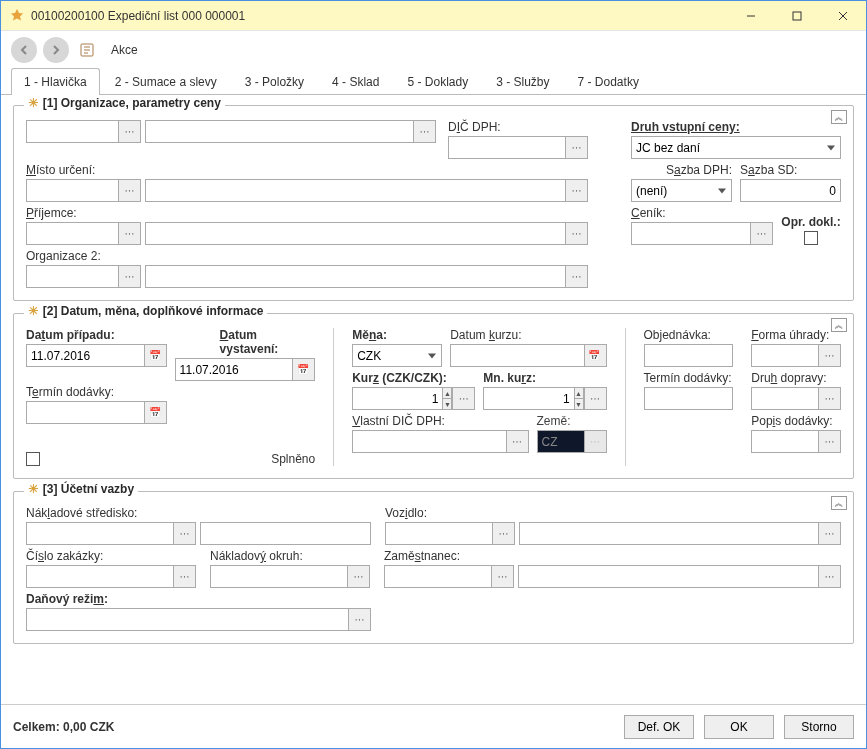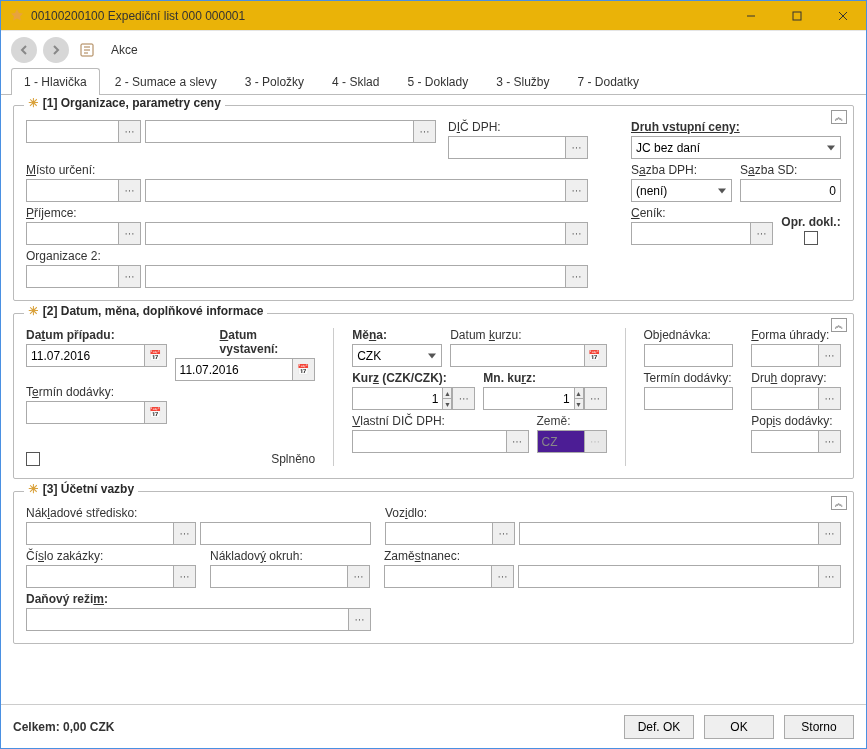--- a/index.html
+++ b/index.html
@@ -16,21 +16,21 @@
   .window {
     width: 867px;
     height: 749px;
     border: 1px solid #4a90e2;
     background: #fff;
     display: flex;
     flex-direction: column;
   }
   .titlebar {
     height: 30px;
-    background: #eab308;
+    background: #fef9c3;
     display: flex;
     align-items: center;
     padding: 0 0 0 8px;
     border-bottom: 1px solid #e5e5e5;
   }
   .titlebar .app-icon {
     width: 16px; height: 16px;
     margin-right: 6px;
     display:inline-flex; align-items:center; justify-content:center;
     color:#e8a33d;
@@ -146,21 +146,21 @@
   .col { display: flex; flex-direction: column; }
   .input, select.input {
     height: 23px;
     border: 1px solid #aaa;
     background: #fff;
     padding: 2px 4px;
     font-family: inherit;
     font-size: 12px;
     width: 100%;
   }
-  .input.disabled { background:#4c1d95; color:#888; }
+  .input.disabled { background:#0f172a; color:#888; }
   select.input { appearance: none; -webkit-appearance:none; padding-right:18px; }
   .select-wrap { position: relative; display:inline-block; }
   .select-wrap::after {
     content: "";
     position: absolute;
     right: 6px; top: 50%;
     width: 0; height: 0;
     border-left: 4px solid transparent;
     border-right: 4px solid transparent;
     border-top: 5px solid #555;
@@ -386,21 +386,21 @@
 
         <div class="col" style="width:210px;">
           <label class="fld" style="font-weight:bold;text-decoration:underline;">Dr<span class="u">u</span>h vstupní ceny:</label>
           <div class="select-wrap" style="width:100%;">
             <select class="input">
               <option>JC bez daní</option>
             </select>
           </div>
 
           <div class="row" style="margin-top:4px; gap:8px;">
-            <div class="col" style="flex:1;">
+            <div class="col" style="flex:1;align-items:flex-end;">
               <label class="fld">S<span class="u">a</span>zba DPH:</label>
               <div class="select-wrap" style="width:100%;">
                 <select class="input">
                   <option>(není)</option>
                 </select>
               </div>
             </div>
             <div class="col" style="flex:1;">
               <label class="fld">S<span class="u">a</span>zba SD:</label>
               <input class="input" style="text-align: right;" value="0">

